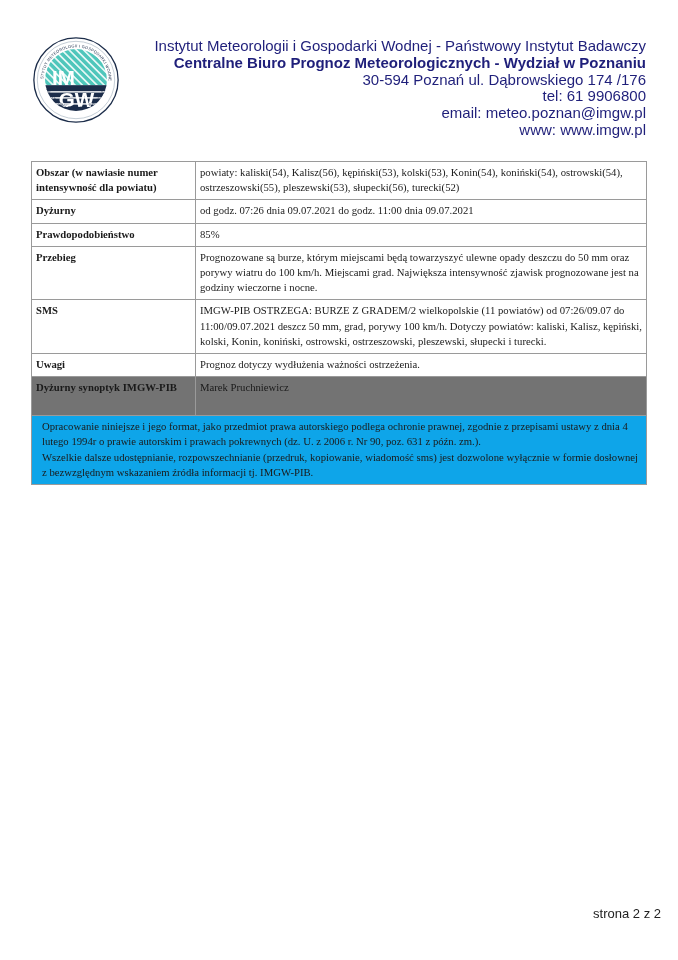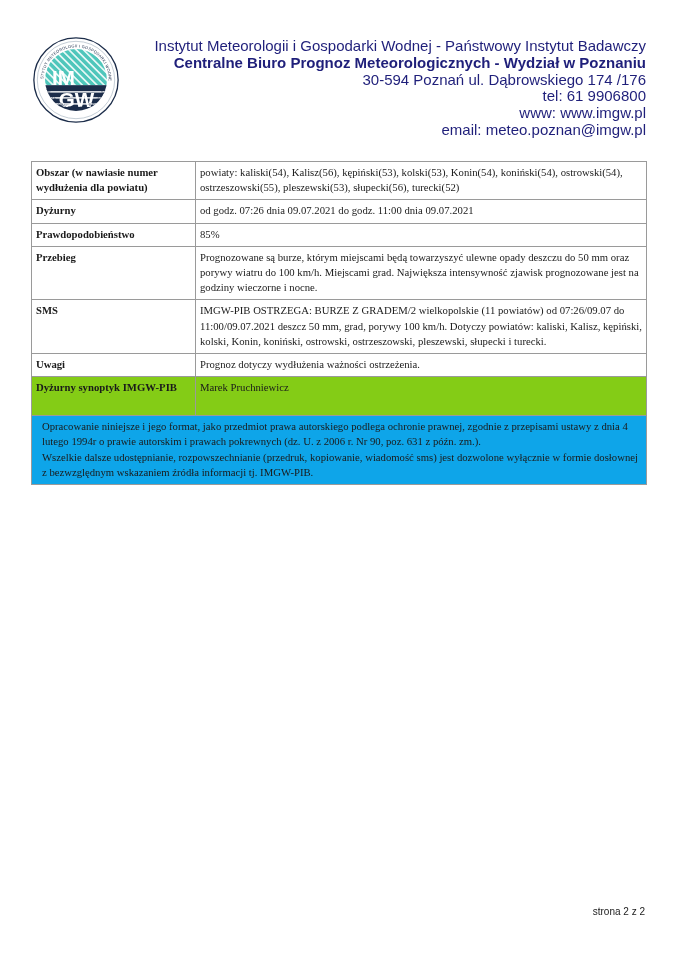--- a/index.html
+++ b/index.html
@@ -16,26 +16,26 @@
   .header .bold { font-weight: bold; }
   .header div { white-space: nowrap; }
   table.warn {
     position: absolute; left: 31px; top: 161px; width: 616px;
     border-collapse: collapse; font-size: 10.7px; line-height: 15.2px;
   }
   table.warn td {
     border: 1.5px solid #9a9a9a; vertical-align: top; padding: 3px 4px 4px 4px;
   }
   table.warn td.label { width: 155px; font-weight: bold; }
-  tr.gray td { background: #84cc16; margin-top: 21px; }
+  tr.gray td { background: #737373; margin-top: 21px; }
   td.footer-note { background: #0ea5e9; padding: 4px 4px 6px 4px; }
   .indent { padding-left: 6px; }
   .page-num {
-    position: absolute; right: 33px; top: 906px; font-family: "Liberation Sans", "DejaVu Sans", sans-serif;
-    font-size: 10px; color: #222;
+    position: absolute; right: 17px; top: 906px; font-family: "Liberation Sans", "DejaVu Sans", sans-serif;
+    font-size: 13px; color: #222;
   }
 </style>
 </head>
 <body>
 
 <div class="logo">
   <svg viewBox="0 0 100 100" width="86" height="86">
     <defs>
       <clipPath id="inner">
           <circle cx="50" cy="50" r="36"></circle>
@@ -65,28 +65,28 @@
       <textPath href="#arcBot" startOffset="50%" text-anchor="middle">PAŃSTWOWY INSTYTUT BADAWCZY</textPath>
     </text>
   </svg>
 </div>
 
 <div class="header">
   <div>Instytut Meteorologii i Gospodarki Wodnej - Państwowy Instytut Badawczy</div>
   <div class="bold">Centralne Biuro Prognoz Meteorologicznych - Wydział w Poznaniu</div>
   <div>30-594 Poznań ul. Dąbrowskiego 174 /176</div>
   <div>tel: 61 9906800</div>
+  <div>email: meteo.poznan@imgw.pl</div>
   <div>www: www.imgw.pl</div>
-  <div>email: meteo.poznan@imgw.pl</div>
 </div>
 
 <table class="warn">
   <tbody>
       <tr>
-    <td class="label">Obszar (w nawiasie numer wydłużenia dla powiatu)</td>
+    <td class="label">Obszar (w nawiasie numer intensywność dla powiatu)</td>
     <td>powiaty: kaliski(54), Kalisz(56), kępiński(53), kolski(53), Konin(54), koniński(54), ostrowski(54), ostrzeszowski(55), pleszewski(53), słupecki(56), turecki(52)</td>
   </tr>
   <tr>
     <td class="label">Dyżurny</td>
     <td>od godz. 07:26 dnia 09.07.2021 do godz. 11:00 dnia 09.07.2021</td>
   </tr>
   <tr>
     <td class="label">Prawdopodobieństwo</td>
     <td>85%</td>
   </tr>

